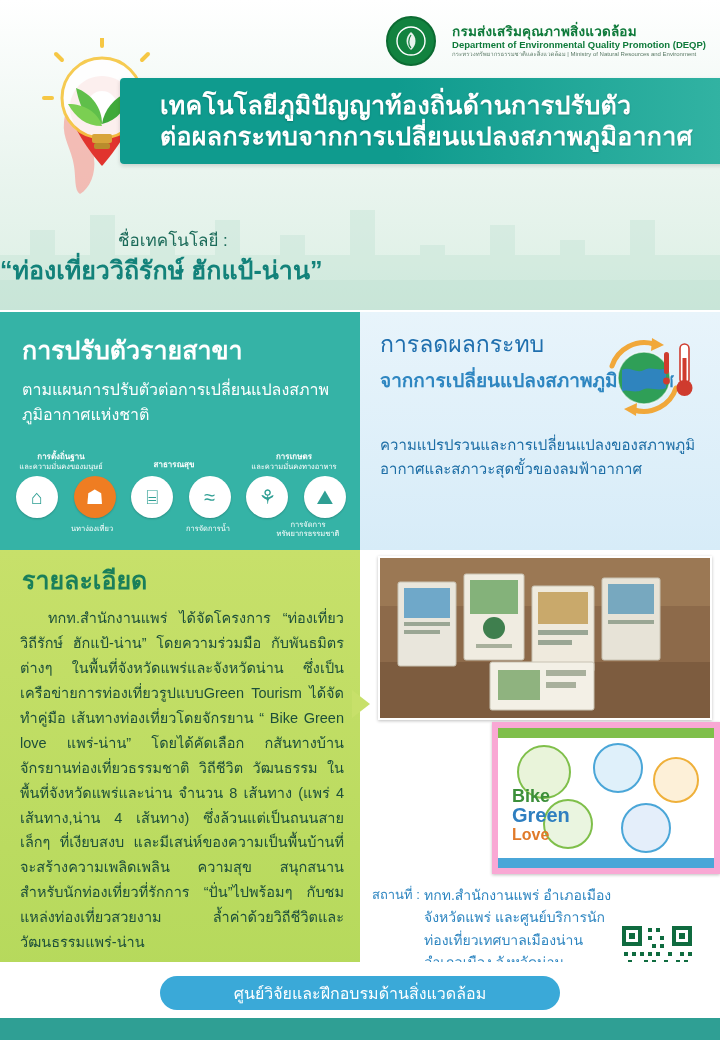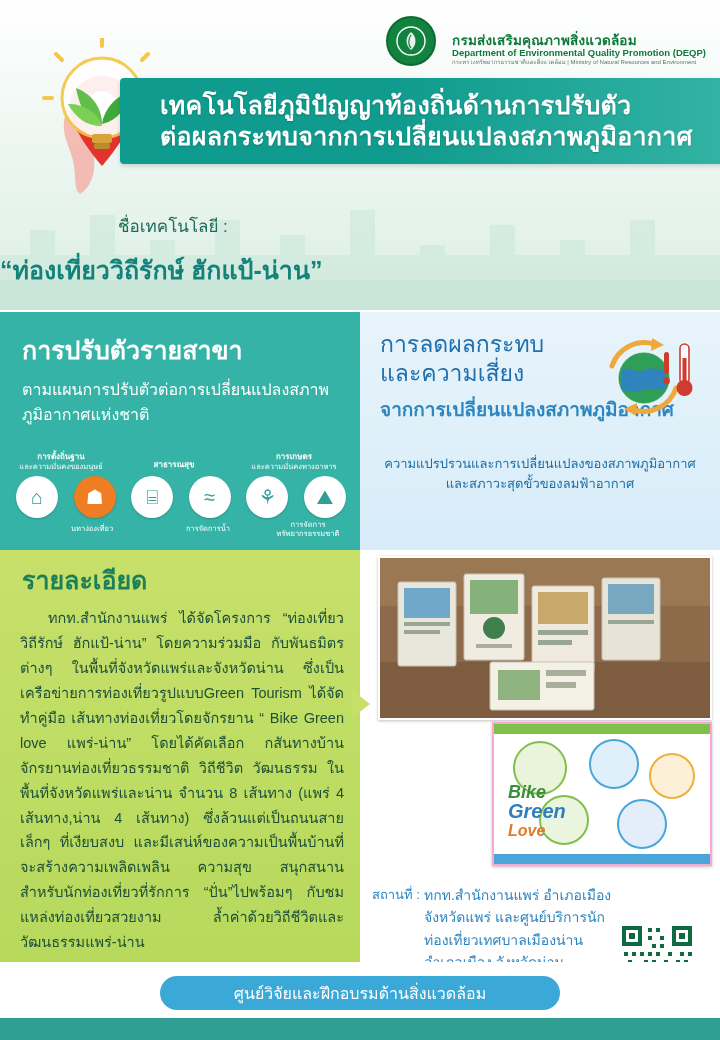--- a/index.html
+++ b/index.html
@@ -33,21 +33,21 @@
   .skyline {
     position: absolute;
     left: 0; bottom: 0;
     width: 720px; height: 150px;
     opacity: .55;
   }
   .deqp-logo {
     position: absolute;
     right: 14px; top: 16px;
     display: flex;
-    align-items: flex-end;
+    align-items: center;
     gap: 16px;
   }
   .deqp-seal {
     width: 46px; height: 46px;
     border-radius: 50%;
     background: #12823f;
     border: 2px solid #0c6b32;
     display: flex; align-items: center; justify-content: center;
     color: #ffffff;
     font-size: 22px;
@@ -89,21 +89,21 @@
 
   
   .bulb-wrap {
     position: absolute;
     left: 18px; top: 38px;
     width: 135px; height: 165px;
   }
 
   .tech-name-label {
     position: absolute;
-    left: 118px; top: 212px;
+    left: 118px; top: 226px;
     font-size: 17px;
     color: #1c6b5a;
   }
   .tech-name-value {
     position: absolute;
     left: 0; top: 250px;
     width: 720px;
     font-size: 25px;
     font-weight: bold;
     color: #13827a;
@@ -186,25 +186,25 @@
     color: #1f6fae;
     line-height: 1.25;
   }
   .panel-right h3 {
     margin: 6px 0 0 0;
     font-size: 19px;
     font-weight: bold;
     color: #2e86c1;
   }
   .panel-right p {
-    margin: 30px 0 0 0;
-    font-size: 13px;
+    margin: 38px 0 0 0;
+    font-size: 15px;
     line-height: 1.6;
     color: #1d6ea6;
-    text-align: center;
+    text-align: left;
   }
   .globe-ill {
     position: absolute;
     right: 18px; top: 24px;
     width: 110px; height: 80px;
   }
 
   
   .details {
     position: absolute;
@@ -246,24 +246,23 @@
     background: #8b6b4e;
     border: 2px solid #ffffff;
     box-shadow: 0 1px 3px rgba(0,0,0,.25);
     overflow: hidden;
   }
   .photo-bottom {
     position: absolute;
     left: 492px; top: 722px;
     width: 216px; height: 140px;
     background: #15803d;
-    border: 2px solid #f9a8d4;
+    border: 6px solid #f9a8d4;
     box-shadow: 0 1px 3px rgba(0,0,0,.25);
     overflow: hidden;
-    font-style: italic;
   }
 
   
   .loc-label {
     position: absolute;
     left: 372px; top: 884px;
     font-size: 13px;
     color: #2e86c1;
   }
   .loc-value {
@@ -428,21 +427,20 @@
       <div class="sector-foot" style="left:256px; top:68px; width:84px;">
         <span>การจัดการ</span><br>
         <span>ทรัพยากรธรรมชาติ</span>
       </div>
     </div>
   </div>
 
   <div class="panel-right">
     <h2>
       <span>การลดผลกระทบ</span><br>
-      <span>และความเสี่ยง</span>
     </h2>
     <h3>จากการเปลี่ยนแปลงสภาพภูมิอากาศ</h3>
     <p>ความแปรปรวนและการเปลี่ยนแปลงของสภาพภูมิอากาศและสภาวะสุดขั้วของลมฟ้าอากาศ</p>
 
     <div class="globe-ill">
       <svg width="110" height="80" viewBox="0 0 110 80" aria-hidden="true">
         <circle cx="52" cy="42" r="26" fill="#2f9f57"></circle>
         <path d="M30,34 C38,30 44,38 52,34 C60,30 68,36 74,32 L74,52 C66,56 58,50 50,54
                  C42,58 34,52 30,56 Z" fill="#2f7fd0" opacity=".85"></path>
         <circle cx="52" cy="42" r="26" fill="none" stroke="#ffffff" stroke-width="1.5" opacity=".6"></circle>

